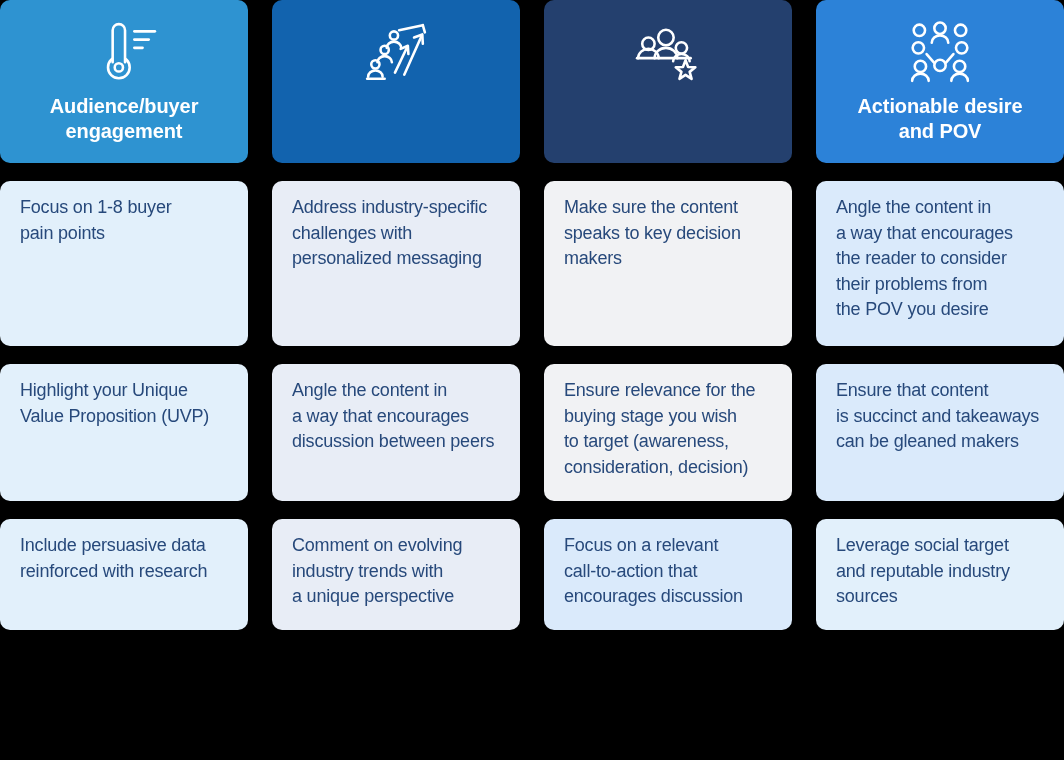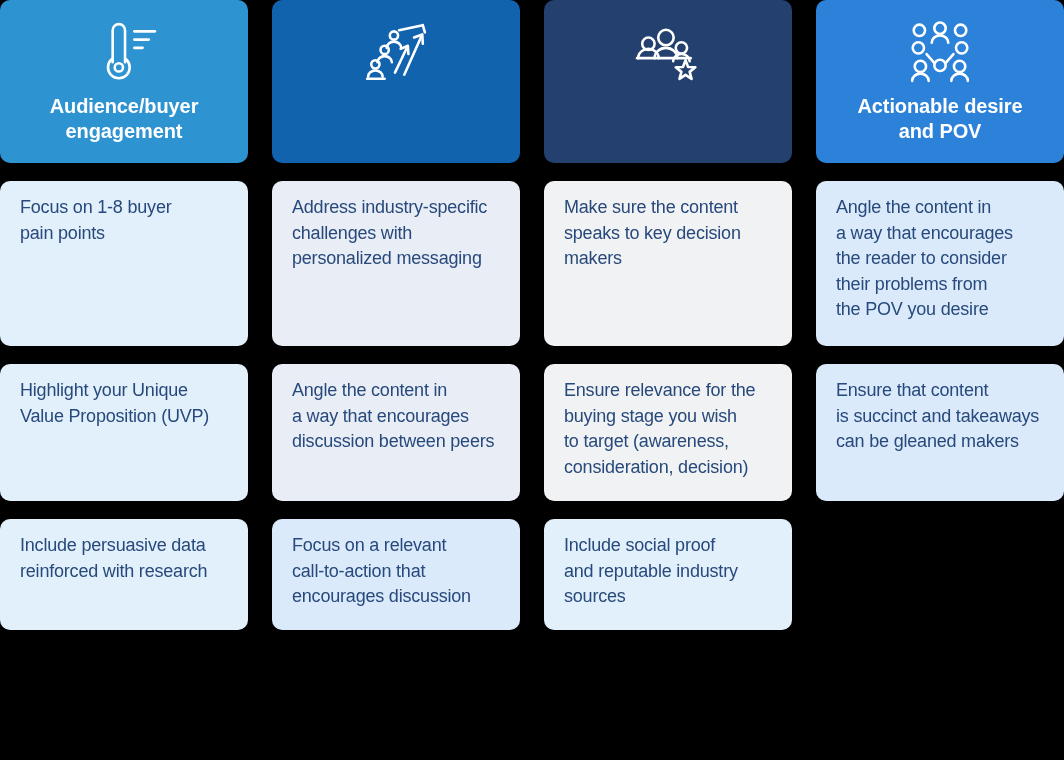--- a/index.html
+++ b/index.html
@@ -175,25 +175,30 @@
   <div class="card body col4">
       <p>Ensure that content
 is succinct and takeaways
 can be gleaned makers</p>
     </div>
 
   <div class="card body col1">
       <p>Include persuasive data
 reinforced with research</p>
     </div>
+  <div class="card body col2">
+      <p>Comment on evolving
+industry trends with
+a unique perspective</p>
+    </div>
   <div class="card body col4">
       <p>Focus on a relevant
 call-to-action that
 encourages discussion</p>
     </div>
 
   <div class="card body col1">
-      <p>Include social proof
+      <p>Leverage social target
 and reputable industry
 sources</p>
     </div>
 
 </div>
 
 </body></html>

